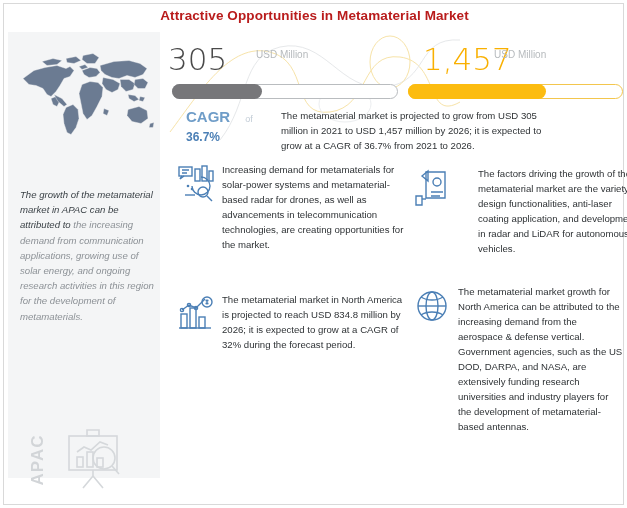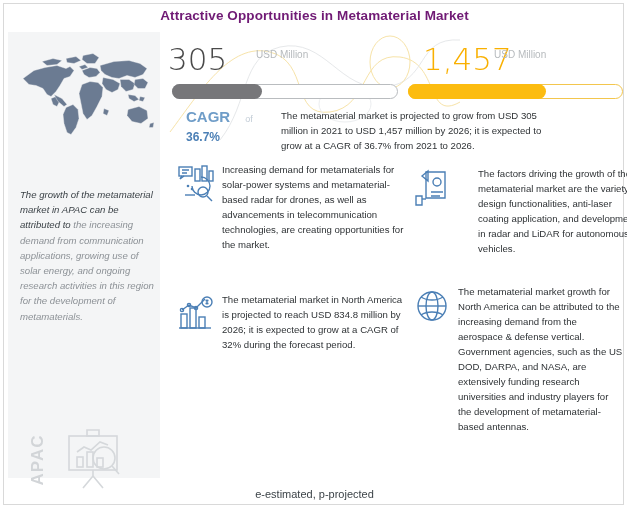--- a/index.html
+++ b/index.html
@@ -10,21 +10,21 @@
     overflow:hidden;
     position:relative;
   }
   .frame{
     position:absolute;left:3px;top:3px;width:621px;height:502px;
     border:1px solid #d9d9d9;box-sizing:border-box;background:#fff;
   }
   
   .title{
     position:absolute;left:0;top:4px;width:621px;text-align:center;
-    font-size:13.5px;font-weight:bold;color:#701a75;letter-spacing:.1px;
+    font-size:13.5px;font-weight:bold;color:#b91c1c;letter-spacing:.1px;
   }
   
   .left-panel{
     position:absolute;left:4px;top:28px;width:152px;height:446px;
     background:#f4f5f6;
   }
   .map-wrap{position:absolute;left:6px;top:8px;width:140px;height:112px;}
   .map-wrap svg{display:block;width:140px;height:112px;}
   .left-text{
     position:absolute;left:12px;top:155px;width:134px;
@@ -259,15 +259,14 @@
         <circle cx="20" cy="20" r="14"></circle>
         <ellipse cx="20" cy="20" rx="6" ry="14"></ellipse>
         <path d="M6,20 h28"></path>
         <path d="M9,11 c6,4 16,4 22,0"></path>
         <path d="M9,29 c6,-4 16,-4 22,0"></path>
       </g>
     </svg>
     <div class="card-text">The metamaterial market growth for North America can be attributed to the increasing demand from the aerospace &amp; defense vertical. Government agencies, such as the US DOD, DARPA, and NASA, are extensively funding research universities and industry players for the development of metamaterial-based antennas.</div>
   </div>
 
-  <div class="footer">e-estimated, p-projected</div>
 
 </div>
 
 </body></html>

